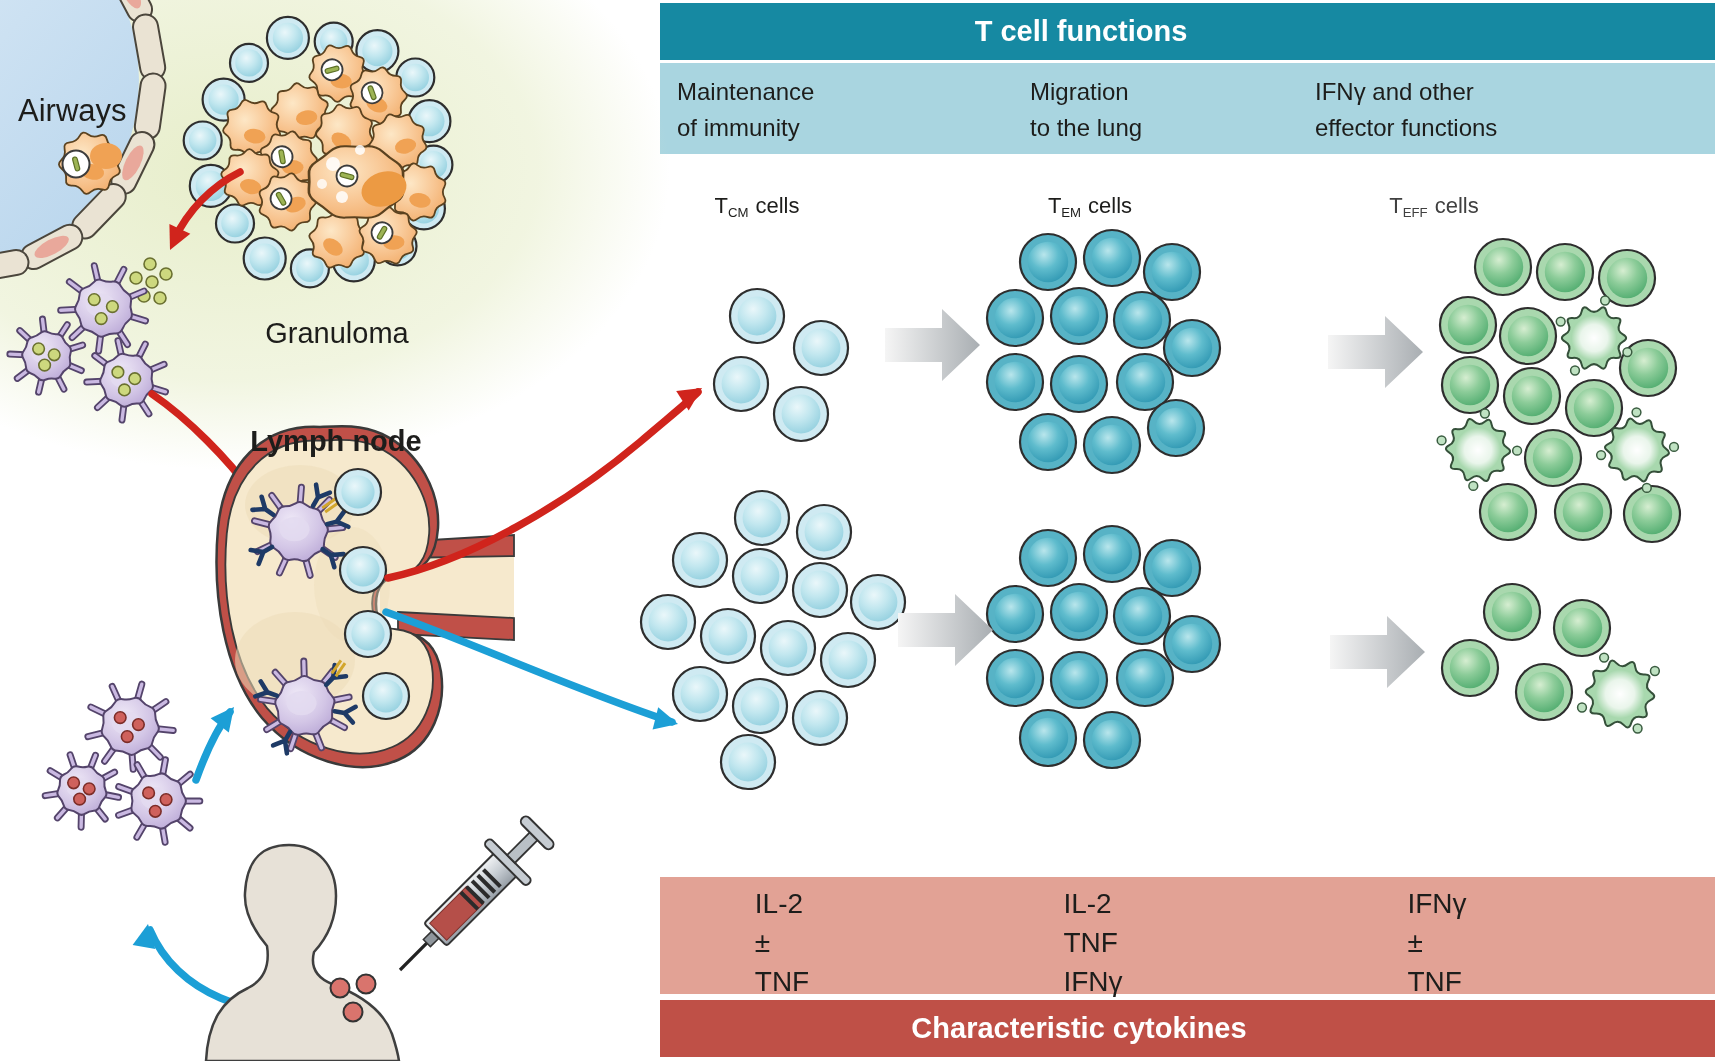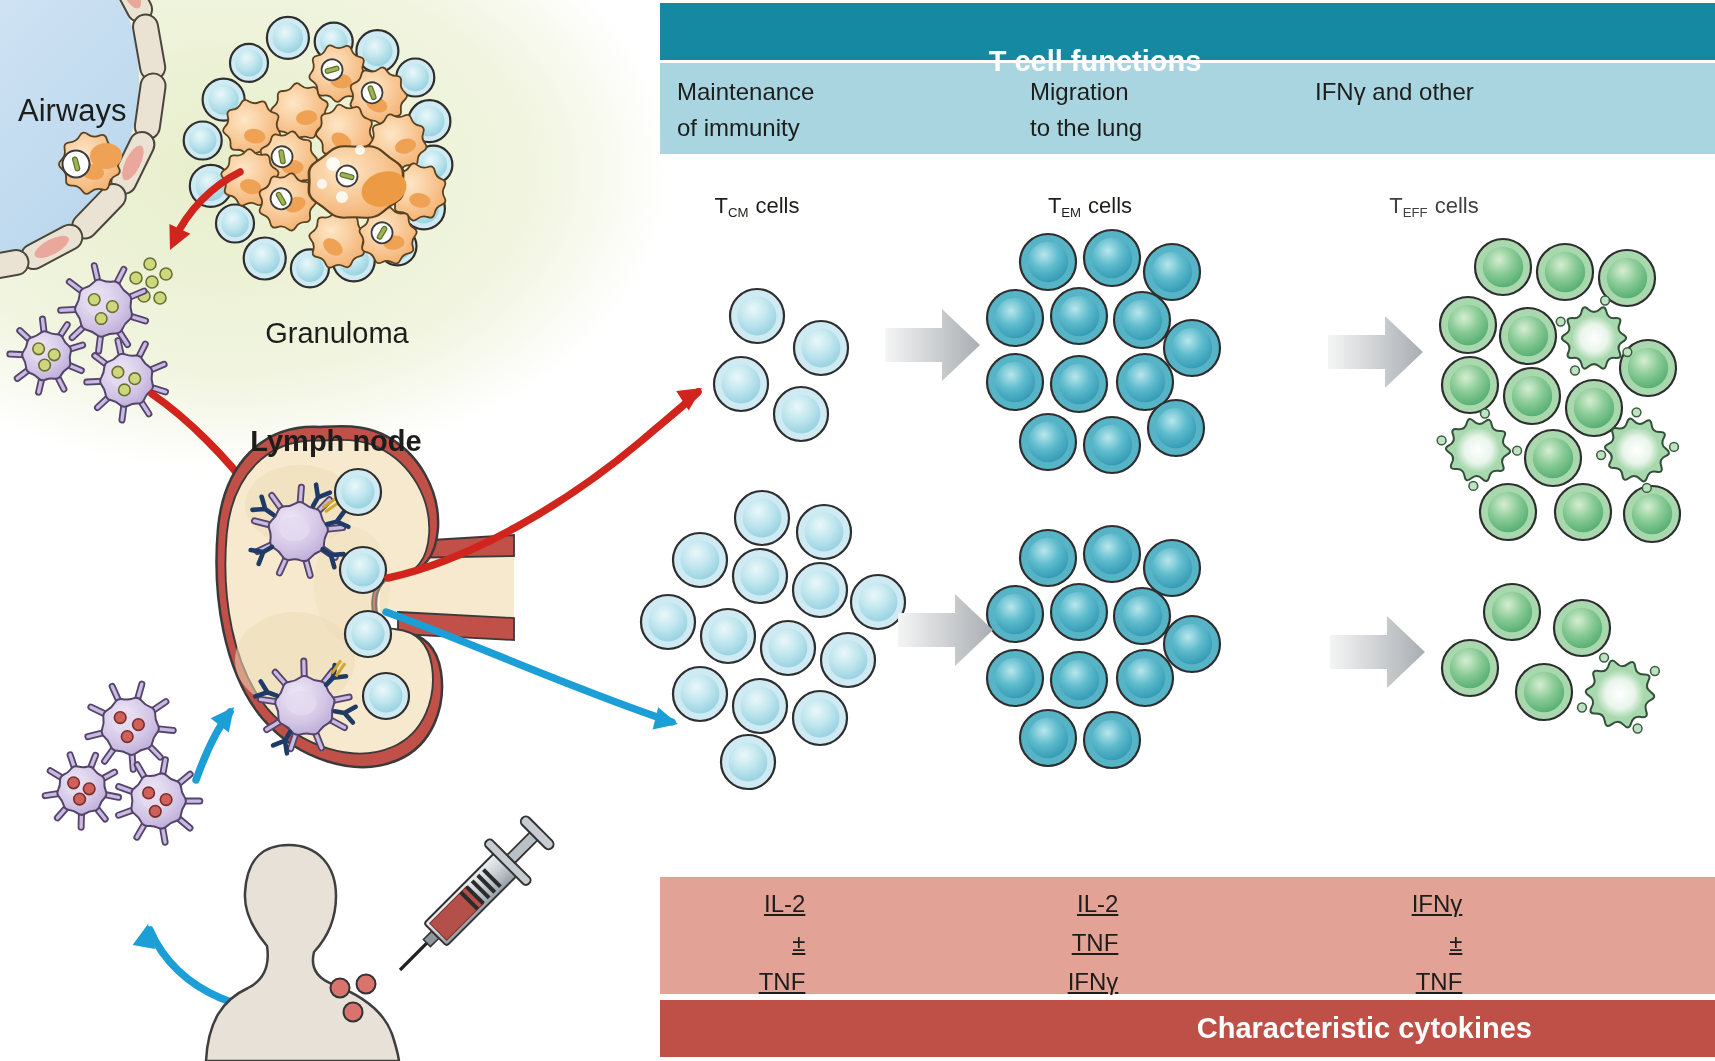--- a/index.html
+++ b/index.html
@@ -5,21 +5,21 @@
   html,body{margin:0;padding:0;background:#ffffff;}
   .canvas{position:relative;width:1715px;height:1061px;background:#ffffff;overflow:hidden;
           font-family:"Liberation Sans", sans-serif;}
   .art{position:absolute;left:0;top:0;width:1715px;height:1061px;z-index:2;}
   .band{position:absolute;z-index:1;}
   .band-title{position:absolute;z-index:3;color:#ffffff;font-weight:bold;font-size:29px;text-align:center;}
   .col-head{position:absolute;z-index:3;font-size:24px;line-height:36px;color:#1d1d1b;}
   .cell-label{position:absolute;z-index:3;font-size:22px;color:#1d1d1b;transform:translateX(-50%);white-space:nowrap;}
   .cell-label sub{font-size:0.60em;vertical-align:-0.30em;}
   .cell-label .post{margin-left:7px;}
-  .cytokine-col{position:absolute;z-index:3;font-size:24px;line-height:39px;color:#1d1d1b;text-align:right;transform:translateX(-50%);text-decoration:underline;}
+  .cytokine-col{position:absolute;z-index:3;font-size:28px;line-height:39px;color:#1d1d1b;text-align:left;transform:translateX(-50%);}
   .left-label{position:absolute;z-index:3;color:#1d1d1b;font-size:30px;white-space:nowrap;margin-top:35px;}
   .centered{transform:translateX(-50%);text-align:center;}
   .bold{font-weight:bold;}
 </style>
 </head>
 <body>
 
 <div class="canvas">
 
   <div class="band" style="left: 660px; top: 3px; width: 1055px; height: 57px; background: rgb(22, 137, 162);"></div>
@@ -650,32 +650,33 @@
           <circle cx="1654.9" cy="671.0" r="4.4" fill="#bfe2c2" stroke="#3a5c40" stroke-width="1.5"></circle>
         </g>
         <g>
           <polygon points="885,328 942,328 942,309 980,345 942,381 942,362 885,362" fill="url(#gGrayArrow)"></polygon>
           <polygon points="1328,335 1385,335 1385,316 1423,352 1385,388 1385,369 1328,369" fill="url(#gGrayArrow)"></polygon>
           <polygon points="898,613 955,613 955,594 993,630 955,666 955,647 898,647" fill="url(#gGrayArrow)"></polygon>
           <polygon points="1330,635 1387,635 1387,616 1425,652 1387,688 1387,669 1330,669" fill="url(#gGrayArrow)"></polygon>
         </g>
       </svg></div>
 
-  <div class="band-title" style="left:681px;top:3px;width:828px;line-height:57px;margin-top:30px;">T cell functions</div>
+  <div class="band-title" style="left:667px;top:3px;width:828px;line-height:57px;">T cell functions</div>
 
   <div class="col-head" style="left: 677px; top: 74px; color: rgb(29, 29, 27);">
     <div>Maintenance</div>
     <div>of immunity</div>
   </div>
   <div class="col-head" style="left: 1030px; top: 74px; color: rgb(29, 29, 27);">
     <div>Migration</div>
     <div>to the lung</div>
   </div>
   <div class="col-head" style="left: 1315px; top: 74px; color: rgb(29, 29, 27);">
     <div>IFNγ and other</div>
+    <div>effector functions</div>
   </div>
 
   <div class="cell-label" style="left: 757px; top: 193px; color: rgb(29, 29, 27);">
     <span>T</span><sub>CM</sub><span class="post">cells</span>
   </div>
   <div class="cell-label" style="left: 1090px; top: 193px; color: rgb(29, 29, 27);">
     <span>T</span><sub>EM</sub><span class="post">cells</span>
   </div>
   <div class="cell-label" style="left: 1434px; top: 193px; color: #404040;">
     <span>T</span><sub>EFF</sub><span class="post">cells</span>
@@ -690,18 +691,18 @@
     <div>IL-2</div>
     <div>TNF</div>
     <div>IFNγ</div>
   </div>
   <div class="cytokine-col" style="left: 1437px; top: 884px; color: rgb(29, 29, 27);">
     <div>IFNγ</div>
     <div>±</div>
     <div>TNF</div>
   </div>
 
-  <div class="band-title" style="left:704px;top:1000px;width:828px;line-height:57px;text-align:right;">Characteristic cytokines</div>
+  <div class="band-title" style="left:665px;top:1000px;width:828px;line-height:57px;">Characteristic cytokines</div>
 
   <div class="left-label" style="left: 18px; top: 58px; font-size: 31px; color: rgb(29, 29, 27);">Airways</div>
   <div class="left-label centered" style="left: 337px; top: 282px; font-size: 29px; color: rgb(29, 29, 27);">Granuloma</div>
   <div class="left-label centered bold" style="left: 336px; top: 390px; font-size: 29px; color: rgb(29, 29, 27);">Lymph node</div>
 </div>
 
 </body></html>

